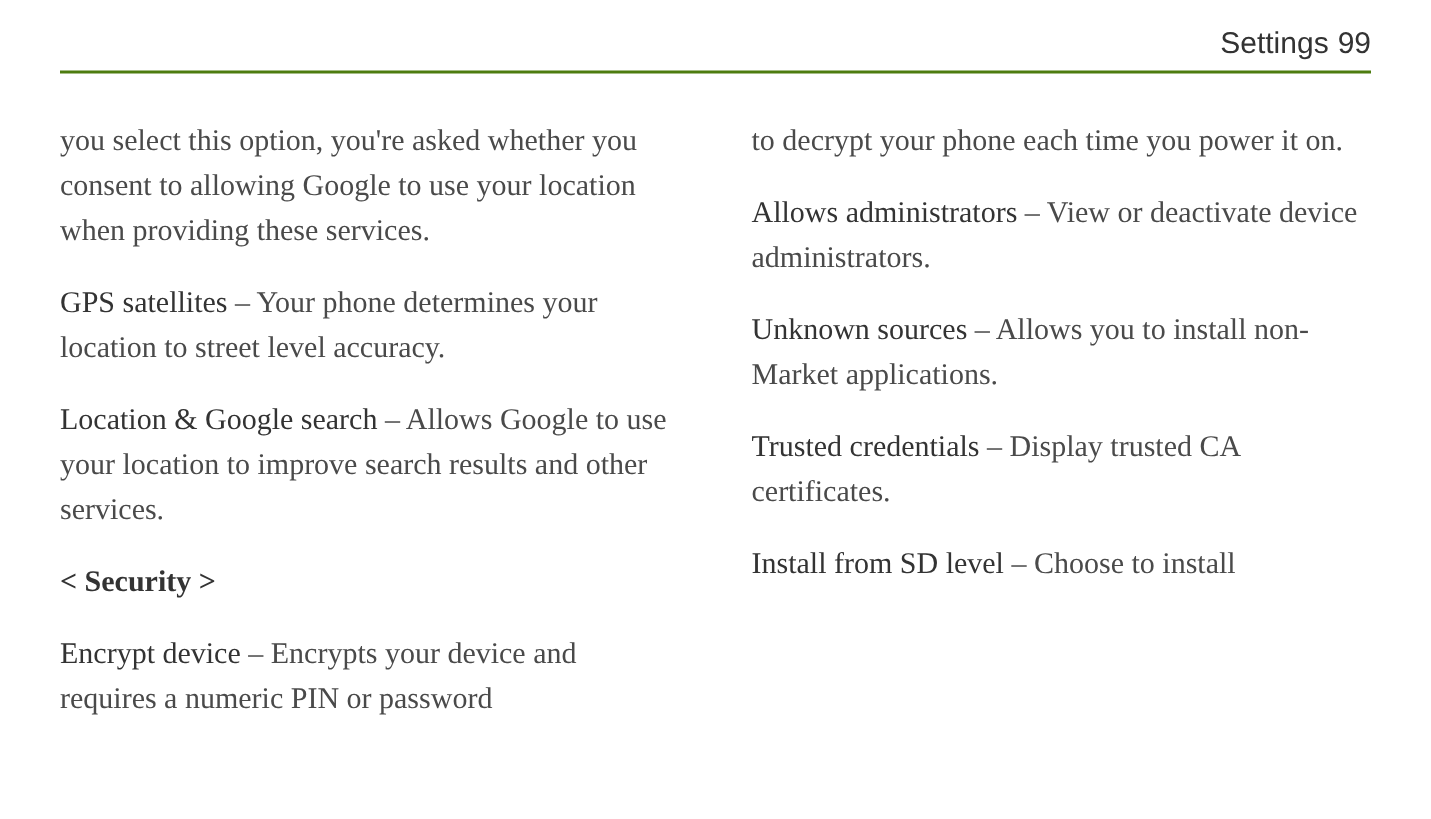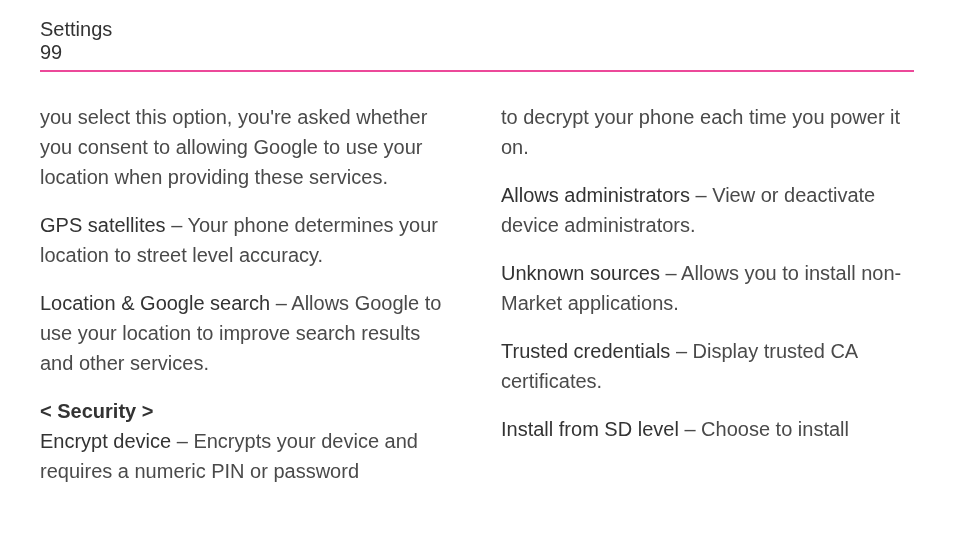--- a/index.html
+++ b/index.html
@@ -15,38 +15,38 @@
       overflow: hidden;
     }
     .page {
       padding: 18px 40px 30px 40px;
       height: 100%;
     }
     .header {
       display: flex;
       justify-content: flex-end;
       align-items: flex-start;
-      border-bottom: 2px solid #ec4899;
+      border-bottom: 2px solid #4d7c0f;
       padding-bottom: 6px;
       margin-bottom: 30px;
-      flex-direction: column;
     }
     .header-section {
       font-size: 20px;
       color: #333;
       margin-right: 6px;
     }
     .header-page {
       font-size: 20px;
       color: #333;
       font-weight: 400;
     }
     .columns {
       display: flex;
       gap: 48px;
+      font-family: Liberation Serif, serif;
     }
     .col {
       flex: 1;
       min-width: 0;
     }
     .para {
       font-size: 20px;
       line-height: 1.5;
       color: #4a4a4a;
       margin-bottom: 18px;
@@ -54,21 +54,21 @@
     }
     .para .term {
       font-weight: 500;
       color: #333;
     }
     .heading {
       font-size: 20px;
       line-height: 1.5;
       color: #333;
       font-weight: 700;
-      margin-bottom: 0;
+      margin-bottom: 18px;
     }
   </style>
 </head>
 <body>
 
 <div class="page">
   <div class="header">
     <span class="header-section">Settings</span>
     <span class="header-page">99</span>
   </div>

